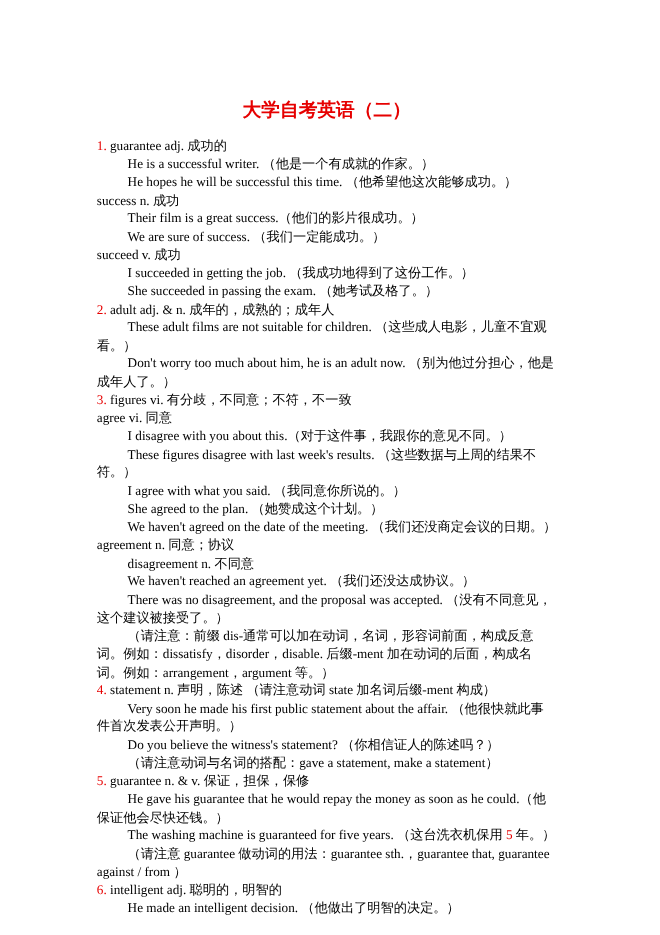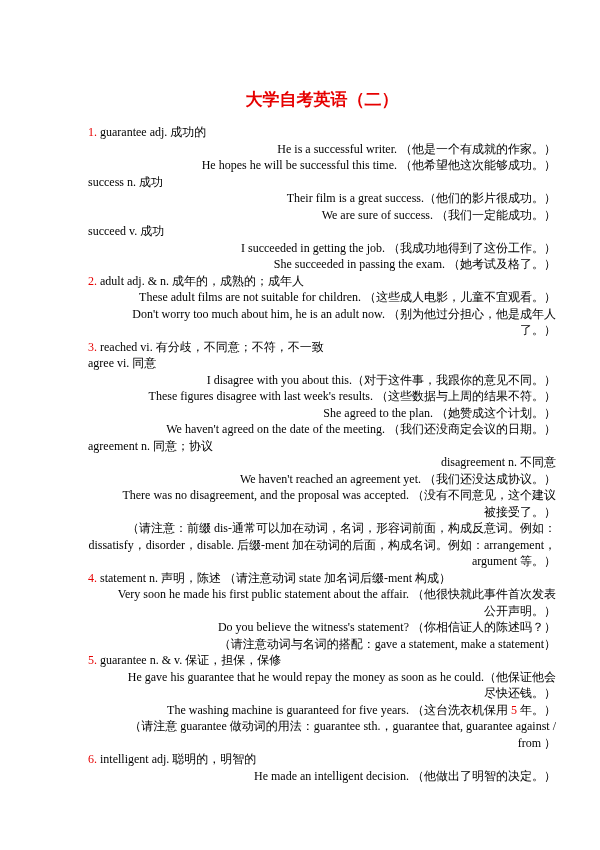--- a/index.html
+++ b/index.html
@@ -11,21 +11,21 @@
     width: 600px;
     height: 850px;
     overflow: hidden;
     font-family: "Liberation Serif", "DejaVu Serif", serif;
     color: #000000;
   }
   .page {
     box-sizing: border-box;
     width: 600px;
     height: 850px;
-    padding: 90px 44px 40px 88px;
+    padding: 90px 94px 40px 88px;
   }
   .doc-title {
     text-align: center;
     color: #e60000;
     font-size: 17px;
     font-weight: bold;
     margin: 0 0 14px 0;
     line-height: 20px;
   }
   .intro-line {
@@ -33,21 +33,20 @@
     line-height: 16.5px;
     margin: 0;
   }
   .para {
     font-size: 12px;
     line-height: 16.5px;
     margin: 0;
   }
   .para.example {
     text-indent: 28px;
-    text-align: right;
   }
   .red {
     color: #e60000;
   }
 </style>
 </head>
 <body>
 
 <div class="page">
   <h1 class="doc-title">大学自考英语（二）</h1>
@@ -57,24 +56,25 @@
       <div class="para example"><span>He hopes he will be successful this time. （他希望他这次能够成功。）</span></div>
       <div class="para headword"><span>success n. 成功</span></div>
       <div class="para example"><span>Their film is a great success.（他们的影片很成功。）</span></div>
       <div class="para example"><span>We are sure of success. （我们一定能成功。）</span></div>
       <div class="para headword"><span>succeed v. 成功</span></div>
       <div class="para example"><span>I succeeded in getting the job. （我成功地得到了这份工作。）</span></div>
       <div class="para example"><span>She succeeded in passing the exam. （她考试及格了。）</span></div>
       <div class="para headword"><span class="red">2.</span><span> adult adj. &amp; n. 成年的，成熟的；成年人</span></div>
       <div class="para example"><span>These adult films are not suitable for children. （这些成人电影，儿童不宜观看。）</span></div>
       <div class="para example"><span>Don't worry too much about him, he is an adult now. （别为他过分担心，他是成年人了。）</span></div>
-      <div class="para headword"><span class="red">3.</span><span> reached vi. 有分歧，不同意；不符，不一致</span></div>
+      <div class="para headword"><span class="red">3.</span><span> figures vi. 有分歧，不同意；不符，不一致</span></div>
       <div class="para headword"><span>agree vi. 同意</span></div>
       <div class="para example"><span>I disagree with you about this.（对于这件事，我跟你的意见不同。）</span></div>
       <div class="para example"><span>These figures disagree with last week's results. （这些数据与上周的结果不符。）</span></div>
+      <div class="para example"><span>I agree with what you said. （我同意你所说的。）</span></div>
       <div class="para example"><span>She agreed to the plan. （她赞成这个计划。）</span></div>
       <div class="para example"><span>We haven't agreed on the date of the meeting. （我们还没商定会议的日期。）</span></div>
       <div class="para headword"><span>agreement n. 同意；协议</span></div>
       <div class="para example"><span>disagreement n. 不同意</span></div>
       <div class="para example"><span>We haven't reached an agreement yet. （我们还没达成协议。）</span></div>
       <div class="para example"><span>There was no disagreement, and the proposal was accepted. （没有不同意见，这个建议被接受了。）</span></div>
       <div class="para example"><span>（请注意：前缀 dis-通常可以加在动词，名词，形容词前面，构成反意词。例如：dissatisfy，disorder，disable. 后缀-ment 加在动词的后面，构成名词。例如：arrangement，argument 等。）</span></div>
       <div class="para headword"><span class="red">4.</span><span> statement n. 声明，陈述 （请注意动词 state 加名词后缀-ment 构成）</span></div>
       <div class="para example"><span>Very soon he made his first public statement about the affair. （他很快就此事件首次发表公开声明。）</span></div>
       <div class="para example"><span>Do you believe the witness's statement?  （你相信证人的陈述吗？）</span></div>

